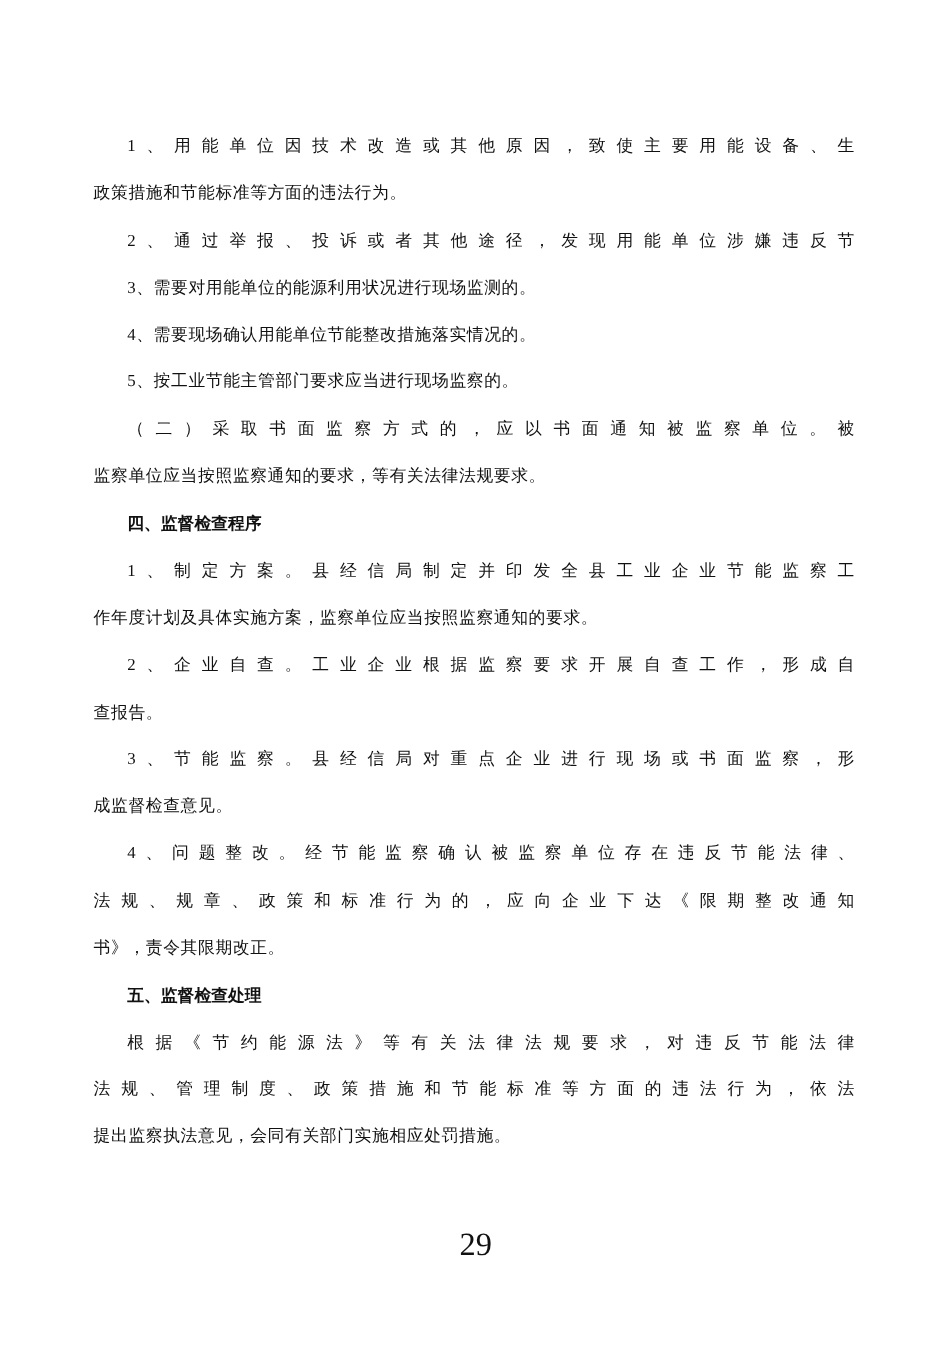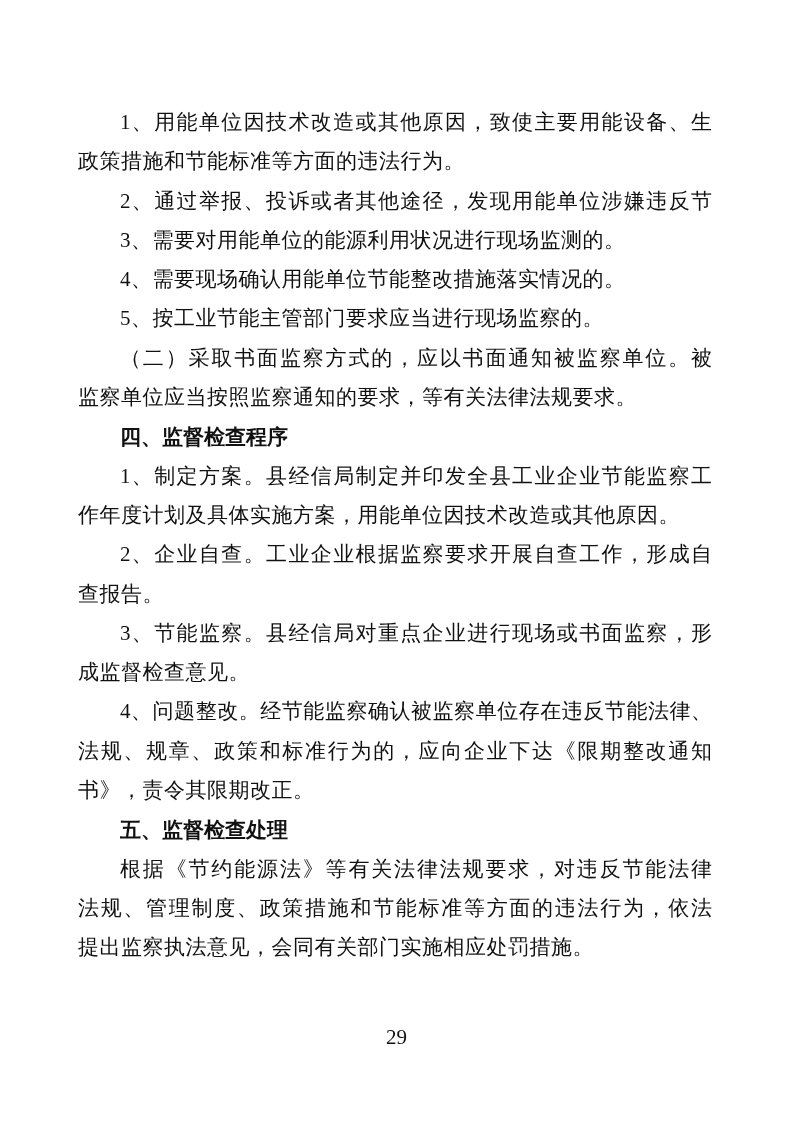--- a/index.html
+++ b/index.html
@@ -14,21 +14,21 @@
     font-family: "Liberation Serif", "DejaVu Serif", serif;
     overflow: hidden;
   }
   .textblock {
     position: absolute;
     left: 78px;
     top: 103px;
     width: 634px;
   }
   .line {
-    font-size: 21px;
+    font-size: 14px;
     line-height: 39.3px;
     height: 39.3px;
     white-space: nowrap;
     letter-spacing: 0.5px;
   }
   .line.fill {
     white-space: normal;
     overflow: hidden;
     text-align: justify;
     text-align-last: justify;
@@ -40,41 +40,41 @@
     font-weight: bold;
     font-family: Liberation Sans, sans-serif;
     letter-spacing: 0;
   }
   .page-number {
     position: absolute;
     left: 0;
     right: 0;
     top: 1024px;
     text-align: center;
-    font-size: 21px;
+    font-size: 27px;
     line-height: 26px;
     color: #111111;
   }
 </style>
 </head>
 <body>
 
 <div class="page">
   <div class="textblock">
     <p class="line indent fill">1、用能单位因技术改造或其他原因，致使主要用能设备、生</p>
     <p class="line">政策措施和节能标准等方面的违法行为。</p>
     <p class="line indent fill">2、通过举报、投诉或者其他途径，发现用能单位涉嫌违反节</p>
     <p class="line indent">3、需要对用能单位的能源利用状况进行现场监测的。</p>
     <p class="line indent">4、需要现场确认用能单位节能整改措施落实情况的。</p>
     <p class="line indent">5、按工业节能主管部门要求应当进行现场监察的。</p>
     <p class="line indent fill">（二）采取书面监察方式的，应以书面通知被监察单位。被</p>
     <p class="line">监察单位应当按照监察通知的要求，等有关法律法规要求。</p>
     <p class="line indent heading">四、监督检查程序</p>
     <p class="line indent fill">1、制定方案。县经信局制定并印发全县工业企业节能监察工</p>
-    <p class="line">作年度计划及具体实施方案，用能单位因技术改造或其他原因。</p>
+    <p class="line">作年度计划及具体实施方案，监察单位应当按照监察通知的要求。</p>
     <p class="line indent fill">2、企业自查。工业企业根据监察要求开展自查工作，形成自</p>
     <p class="line">查报告。</p>
     <p class="line indent fill">3、节能监察。县经信局对重点企业进行现场或书面监察，形</p>
     <p class="line">成监督检查意见。</p>
     <p class="line indent fill">4、问题整改。经节能监察确认被监察单位存在违反节能法律、</p>
     <p class="line fill">法规、规章、政策和标准行为的，应向企业下达《限期整改通知</p>
     <p class="line">书》，责令其限期改正。</p>
     <p class="line indent heading">五、监督检查处理</p>
     <p class="line indent fill">根据《节约能源法》等有关法律法规要求，对违反节能法律</p>
     <p class="line fill">法规、管理制度、政策措施和节能标准等方面的违法行为，依法</p>

